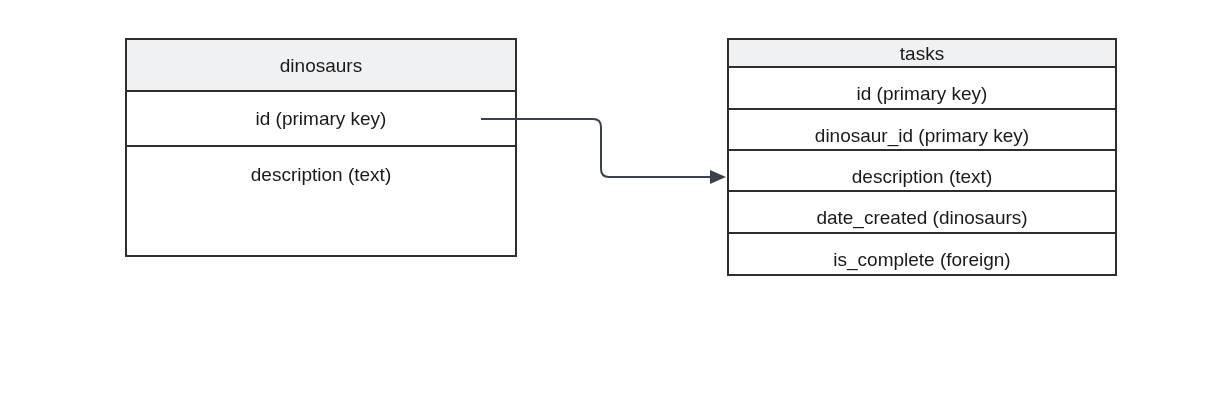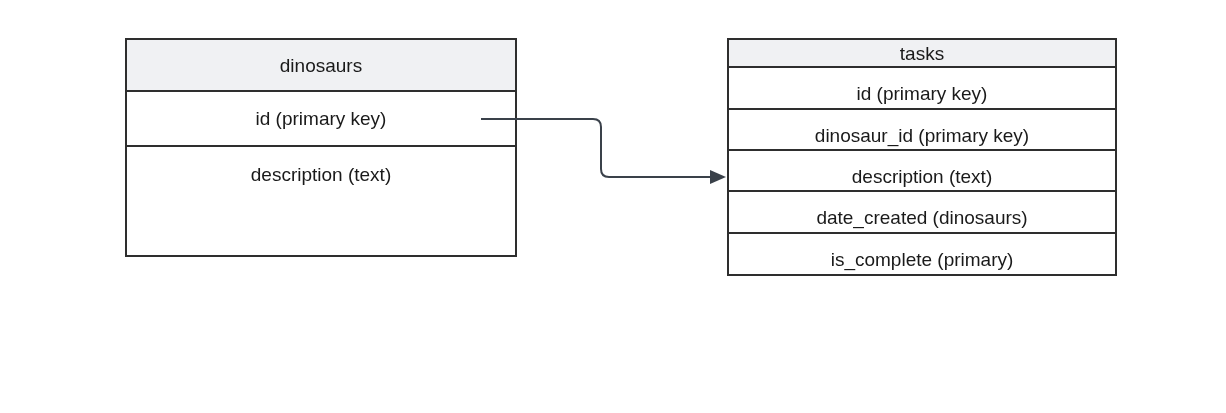--- a/index.html
+++ b/index.html
@@ -88,21 +88,21 @@
     <div class="cell">
       <span>dinosaur_id (primary key)</span>
     </div>
     <div class="cell">
       <span>description (text)</span>
     </div>
     <div class="cell">
       <span>date_created (dinosaurs)</span>
     </div>
     <div class="cell">
-      <span>is_complete (primary)</span>
+      <span>is_complete (foreign)</span>
     </div>
   </div>
 
   <svg class="connector-layer" viewBox="0 0 1226 413" xmlns="http://www.w3.org/2000/svg">
     <path class="connector-line" d="M 481 119 H 593 Q 601 119 601 127 V 169 Q 601 177 609 177 H 711"></path>
     <polygon class="connector-arrowhead" points="710,170 726,177 710,184"></polygon>
   </svg>
 
 </div>
 

